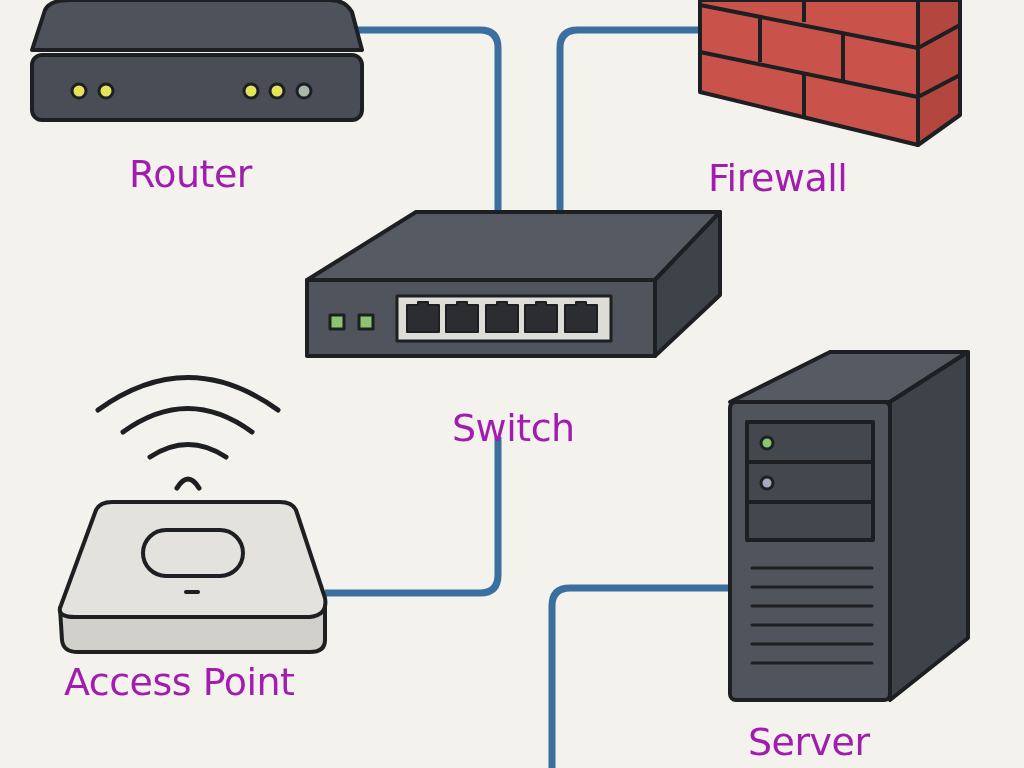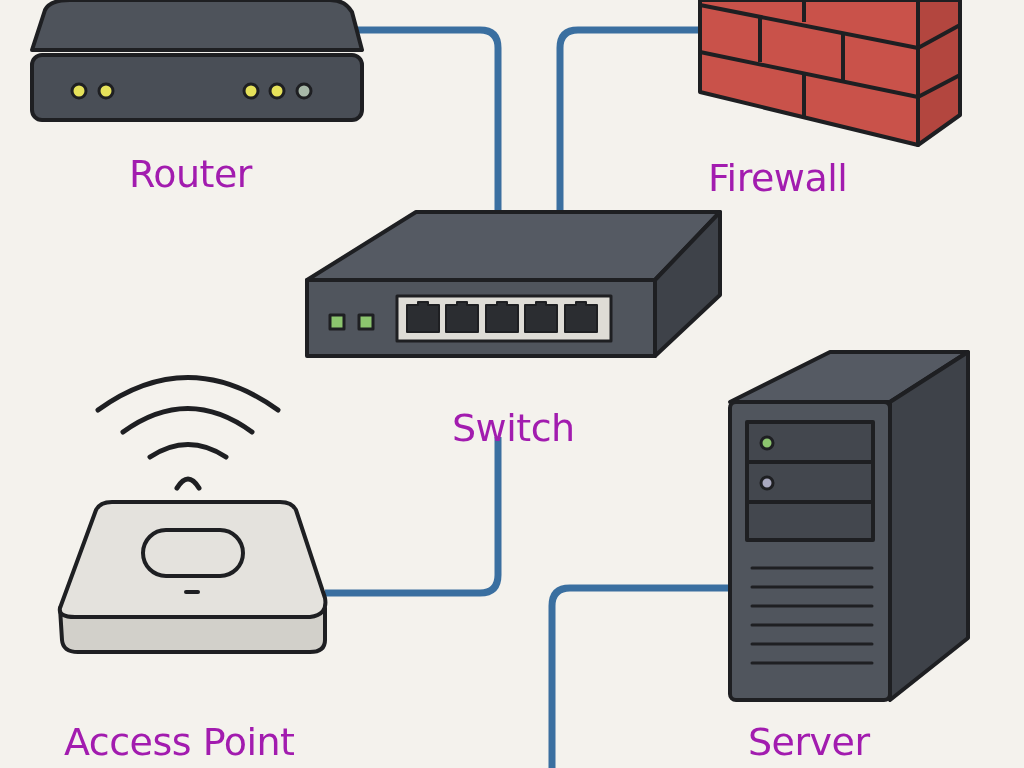--- a/index.html
+++ b/index.html
@@ -84,14 +84,14 @@
       <line x1="752" y1="625" x2="872" y2="625"></line>
       <line x1="752" y1="644" x2="872" y2="644"></line>
       <line x1="752" y1="663" x2="872" y2="663"></line>
     </g>
   </g>
 </svg>
 
 <div class="label" style="left:129px;top:152px;">Router</div>
 <div class="label" style="left:708px;top:156px;">Firewall</div>
 <div class="label" style="left:452px;top:380px;margin-top:26px;">Switch</div>
-<div class="label" style="left:64px;top:720px;text-align:center;">Access Point</div>
+<div class="label" style="left:64px;top:660px;text-align:center;">Access Point</div>
 <div class="label" style="left:748px;top:720px;">Server</div>
 
 </body></html>

